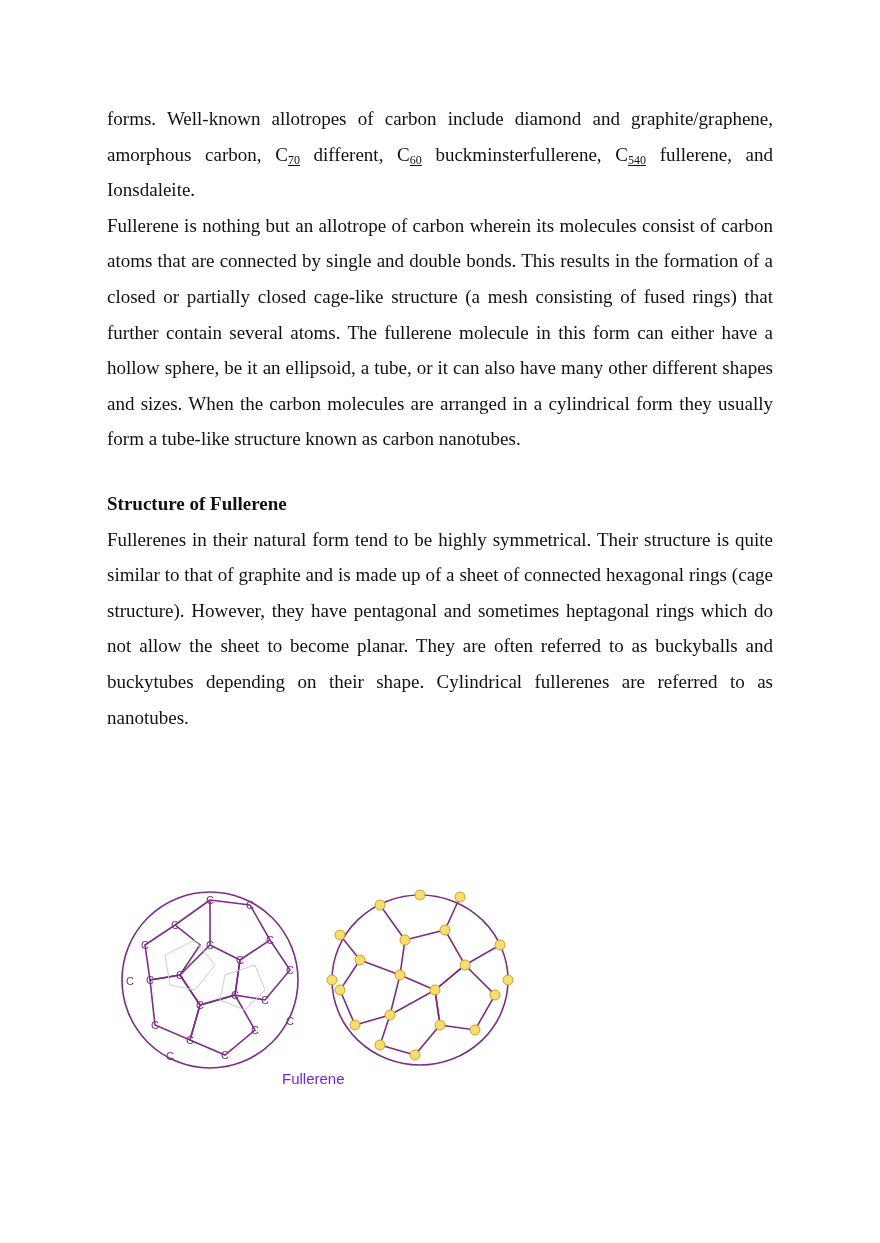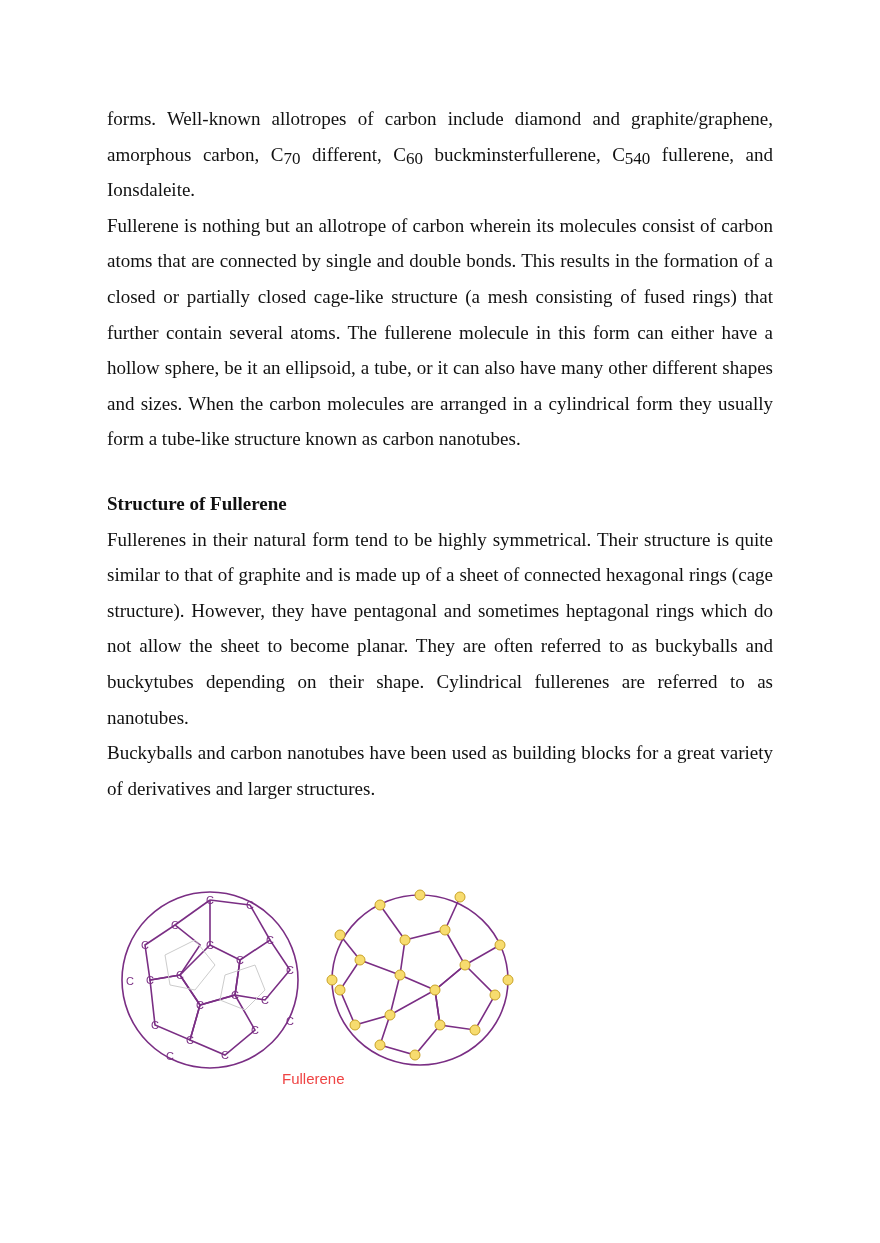--- a/index.html
+++ b/index.html
@@ -1,34 +1,33 @@
 <!DOCTYPE html>
 <html><head>
 <meta charset="utf-8">
 <style>
   html, body { margin:0; padding:0; background:#ffffff; }
   body { width:880px; height:1243px; position:relative; overflow:hidden;
          font-family:"Liberation Serif", serif; color:#111; }
   .page { position:absolute; left:107px; top:101px; width:666px; }
   p { margin:0; font-size:19px; line-height:35.6px; text-align:justify; }
   .heading { font-weight:bold; font-size:19px; line-height:35.6px; margin-top:29px; }
-  sub { font-size:17px; vertical-align:-3px; line-height:0; }
+  sub { font-size:12px; vertical-align:-3px; line-height:0;text-decoration:underline; }
   .figure { position:absolute; left:115px; top:885px; width:410px; height:210px; }
   .caption { position:absolute; left:282px; top:1070px; font-family:"Liberation Sans", sans-serif;
-             font-size:15px; color:#ef4444; }
+             font-size:15px; color:#6d28d9; }
 </style>
 </head>
 <body>
 
 <div class="page">
   <p><span>forms. Well-known allotropes of carbon include diamond and graphite/graphene, amorphous carbon, C</span><sub>70</sub><span> different, C</span><sub>60</sub><span> buckminsterfullerene, C</span><sub>540</sub><span> fullerene, and Ionsdaleite.</span></p>
   <p>Fullerene is nothing but an allotrope of carbon wherein its molecules consist of carbon atoms that are connected by single and double bonds. This results in the formation of a closed or partially closed cage-like structure (a mesh consisting of fused rings) that further contain several atoms. The fullerene molecule in this form can either have a hollow sphere, be it an ellipsoid, a tube, or it can also have many other different shapes and sizes. When the carbon molecules are arranged in a cylindrical form they usually form a tube-like structure known as carbon nanotubes.</p>
   <p class="heading">Structure of Fullerene</p>
   <p>Fullerenes in their natural form tend to be highly symmetrical. Their structure is quite similar to that of graphite and is made up of a sheet of connected hexagonal rings (cage structure). However, they have pentagonal and sometimes heptagonal rings which do not allow the sheet to become planar. They are often referred to as buckyballs and buckytubes depending on their shape. Cylindrical fullerenes are referred to as nanotubes.</p>
-  <p>Buckyballs and carbon nanotubes have been used as building blocks for a great variety of derivatives and larger structures.</p>
 </div>
 
 <div class="figure">
   <svg width="410" height="190" viewBox="0 0 410 190">
 
     <g stroke="#7a2e84" stroke-width="1.6" fill="none">
       <circle cx="95" cy="95" r="88"></circle>
       <polygon points="95,60 125,75 120,110 85,120 65,90"></polygon>
       <polygon points="30,60 60,40 85,60 65,90 35,95"></polygon>
       <polygon points="125,75 155,55 175,85 150,115 120,110"></polygon>

